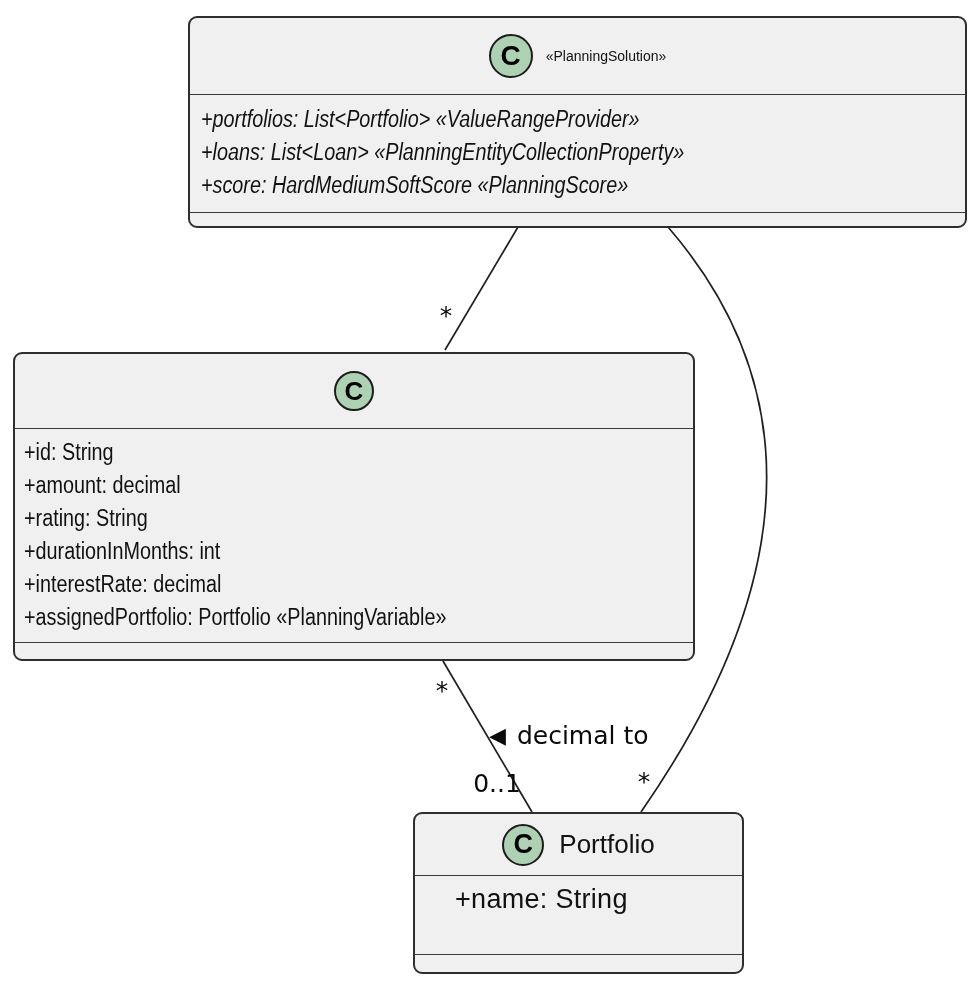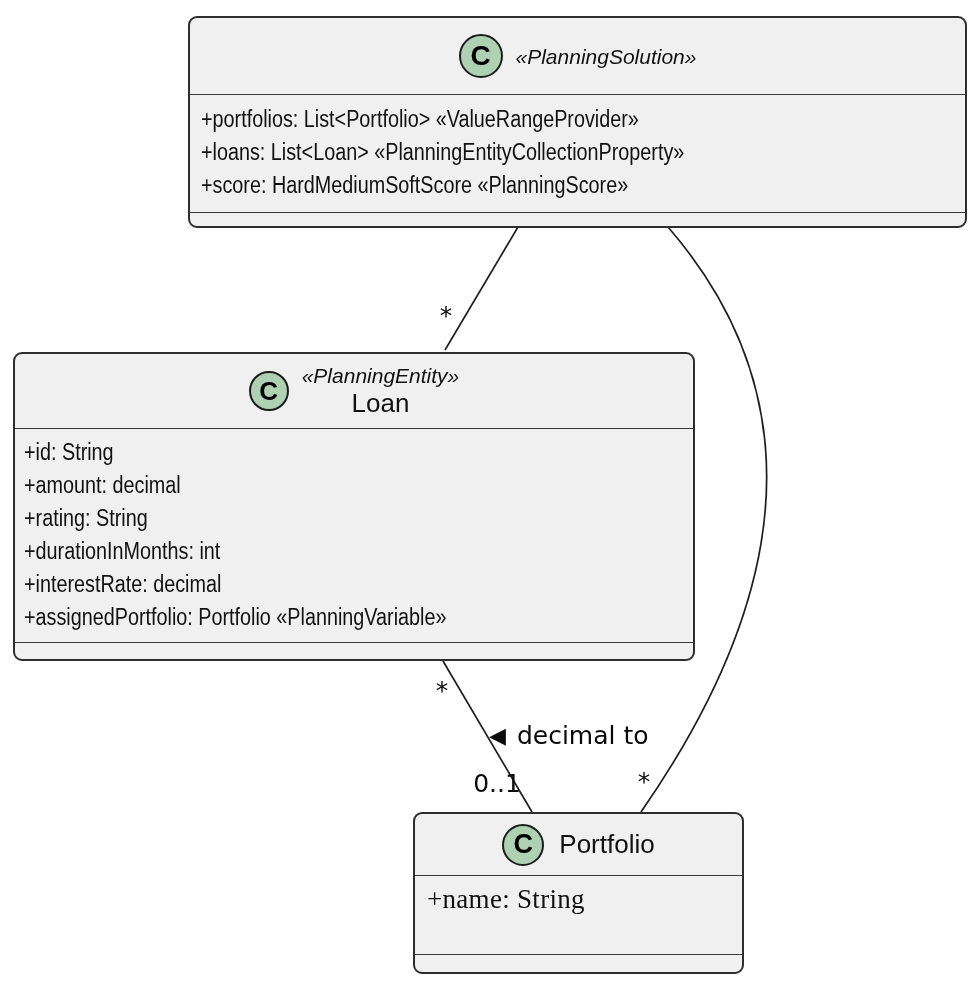--- a/index.html
+++ b/index.html
@@ -49,41 +49,40 @@
     display: flex;
     align-items: center;
     justify-content: center;
     font-weight: bold;
     color: #000;
     box-sizing: border-box;
     flex: 0 0 auto;
   }
   .header-text { text-align: center; }
   .stereotype {
-    font-style: italic;
-    font-size: 21px;
+    font-size: 14px;
     line-height: 25px;
     white-space: nowrap;
   }
   .class-name {
     font-size: 26px;
     line-height: 31px;
     white-space: nowrap;
   }
   .attrs {
     box-sizing: border-box;
     border-bottom: 1px solid #3a3a3a;
   }
   .methods { box-sizing: border-box; }
 
   
   #box-plan { left: 188px; top: 16px; width: 779px; height: 212px; }
   #box-plan .class-header { height: 77px; }
   #box-plan .c-icon { width: 44px; height: 44px; font-size: 28px; }
-  #box-plan .attrs { height: 118px; padding: 8px 0 0 11px; }
+  #box-plan .attrs { height: 118px; padding: 8px 0 0 11px; font-style: italic; }
   #box-plan .methods { height: 14px; }
 
   
   #box-loan { left: 13px; top: 352px; width: 682px; height: 309px; }
   #box-loan .class-header { height: 75px; }
   #box-loan .c-icon { width: 40px; height: 40px; font-size: 26px; }
   #box-loan .attrs { height: 214px; padding: 7px 4px 0 9px; }
   #box-loan .methods { height: 17px; }
 
   
@@ -95,25 +94,26 @@
     transform-origin: 0 50%;
   }
 
   
   #box-portfolio { left: 413px; top: 812px; width: 331px; height: 162px; }
   #box-portfolio .class-header { height: 62px; gap: 15px; }
   #box-portfolio .c-icon { width: 42px; height: 42px; font-size: 27px; }
   #box-portfolio .attrs { height: 79px; padding: 6px 0 0 12px; }
   #box-portfolio .methods { height: 15px; }
   .attr-wide {
-    font-family: Liberation Serif, serif;
+    font-family: Liberation Sans, sans-serif;
     font-size: 27px;
     line-height: 34px;
     letter-spacing: 0.3px;
     white-space: nowrap;
+    margin-left: 28px;
   }
 
   
   .edge-label {
     position: absolute;
     font-family: "DejaVu Sans", sans-serif;
     font-size: 25px;
     line-height: 26px;
     white-space: nowrap;
     color: #0a0a0a;
@@ -154,24 +154,20 @@
       <div class="attr-condensed">+portfolios: List&lt;Portfolio&gt; «ValueRangeProvider»</div>
       <div class="attr-condensed">+loans: List&lt;Loan&gt; «PlanningEntityCollectionProperty»</div>
       <div class="attr-condensed">+score: HardMediumSoftScore «PlanningScore»</div>
     </div>
     <div class="methods"></div>
   </div>
 
   <div class="class-box" id="box-loan">
     <div class="class-header">
       <div class="c-icon">C</div>
-      <div class="header-text">
-        <div class="stereotype">«PlanningEntity»</div>
-        <div class="class-name">Loan</div>
-      </div>
     </div>
     <div class="attrs">
       <div class="attr-condensed">+id: String</div>
       <div class="attr-condensed">+amount: decimal</div>
       <div class="attr-condensed">+rating: String</div>
       <div class="attr-condensed">+durationInMonths: int</div>
       <div class="attr-condensed">+interestRate: decimal</div>
       <div class="attr-condensed">+assignedPortfolio: Portfolio «PlanningVariable»</div>
     </div>
     <div class="methods"></div>

